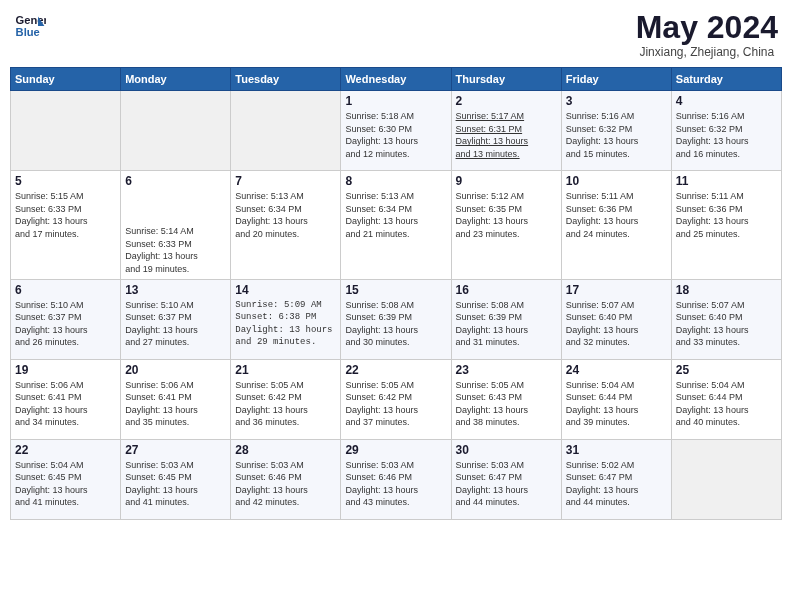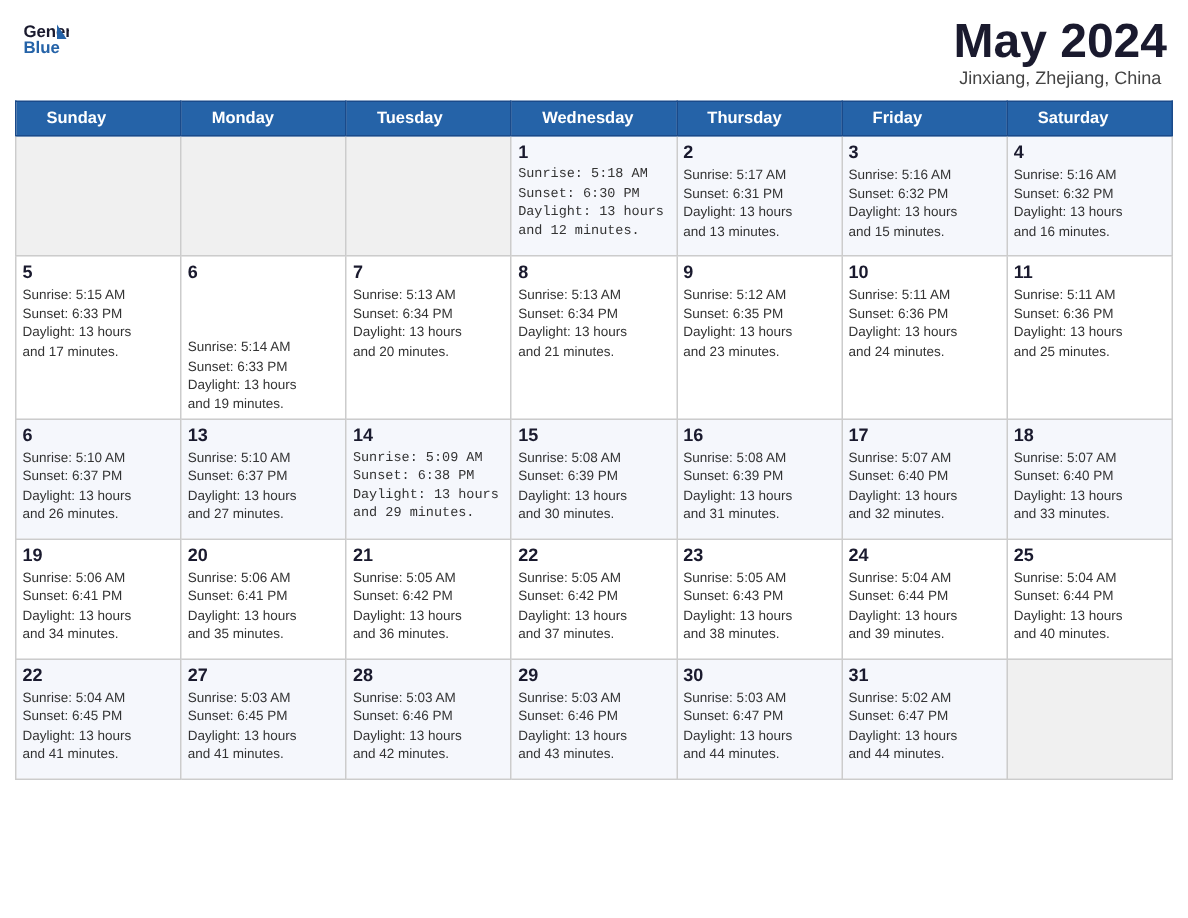--- a/index.html
+++ b/index.html
@@ -42,21 +42,21 @@
     table {
       width: 100%;
       border-collapse: collapse;
       table-layout: fixed;
     }
     thead tr th {
       background-color: #2563a8;
       color: #fff;
       font-size: 11px;
       font-weight: bold;
-      padding: 5px 20px;
+      padding: 5px 4px;
       text-align: left;
       border: 1px solid #1a4a8a;
     }
     tbody tr td {
       vertical-align: top;
       border: 1px solid #ccc;
       padding: 3px 4px;
       font-size: 9.5px;
       color: #222;
       height: 80px;
@@ -113,28 +113,28 @@
         <th>Saturday</th>
       </tr>
   </thead>
   <tbody id="calendar-body">
   <tr>
         <td class="empty"></td>
         <td class="empty"></td>
         <td class="empty"></td>
         <td>
           <span class="day-num">1</span>
-          <div class="day-detail" style="white-space: pre-line; font-family: Liberation Mono, monospace;">Sunrise: 5:18 AM
+          <div class="day-detail" style="white-space: pre-line;">Sunrise: 5:18 AM
 Sunset: 6:30 PM
 Daylight: 13 hours
 and 12 minutes.</div>
         </td>
         <td>
           <span class="day-num">2</span>
-          <div class="day-detail" style="white-space: pre-line;">Sunrise: 5:17 AM
+          <div class="day-detail" style="white-space: pre-line; text-decoration: underline;">Sunrise: 5:17 AM
 Sunset: 6:31 PM
 Daylight: 13 hours
 and 13 minutes.</div>
         </td>
         <td>
           <span class="day-num">3</span>
           <div class="day-detail" style="white-space: pre-line;">Sunrise: 5:16 AM
 Sunset: 6:32 PM
 Daylight: 13 hours
 and 15 minutes.</div>

